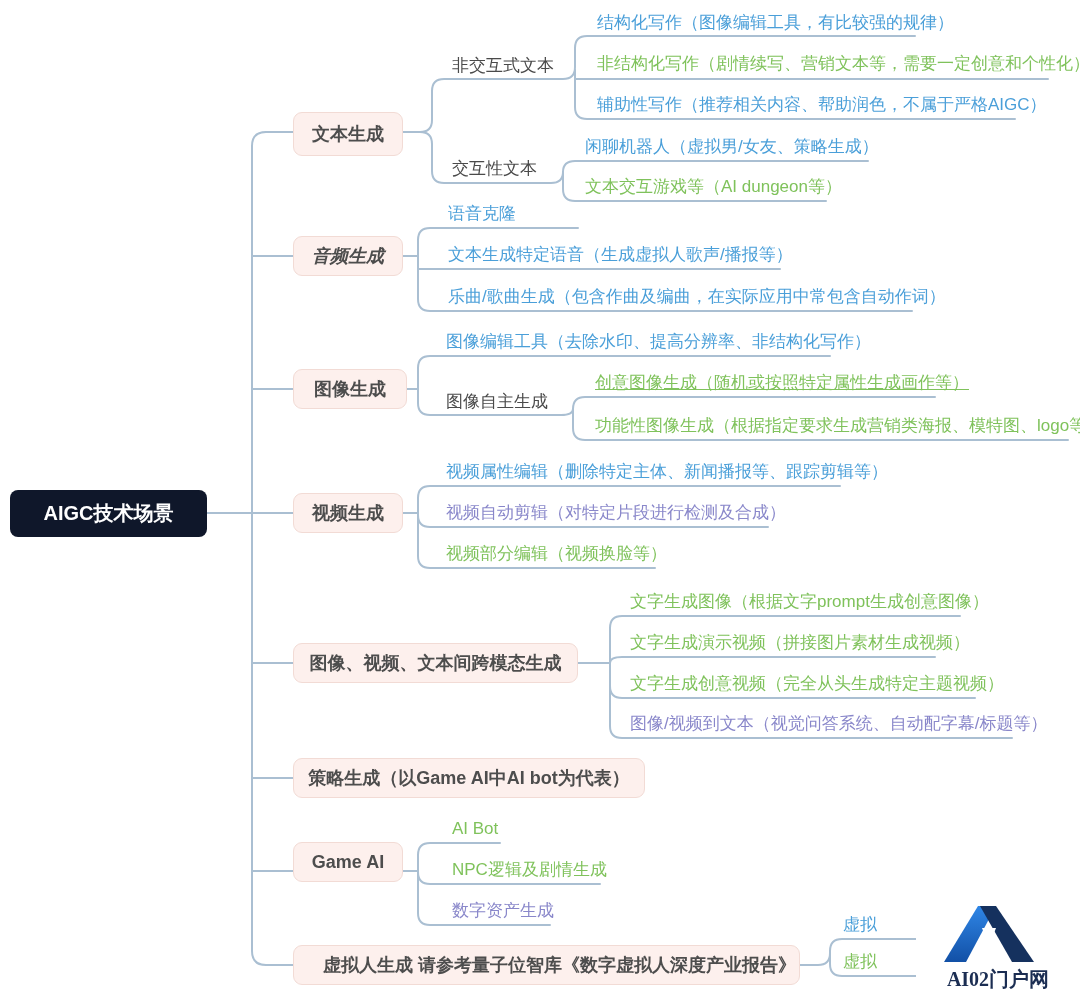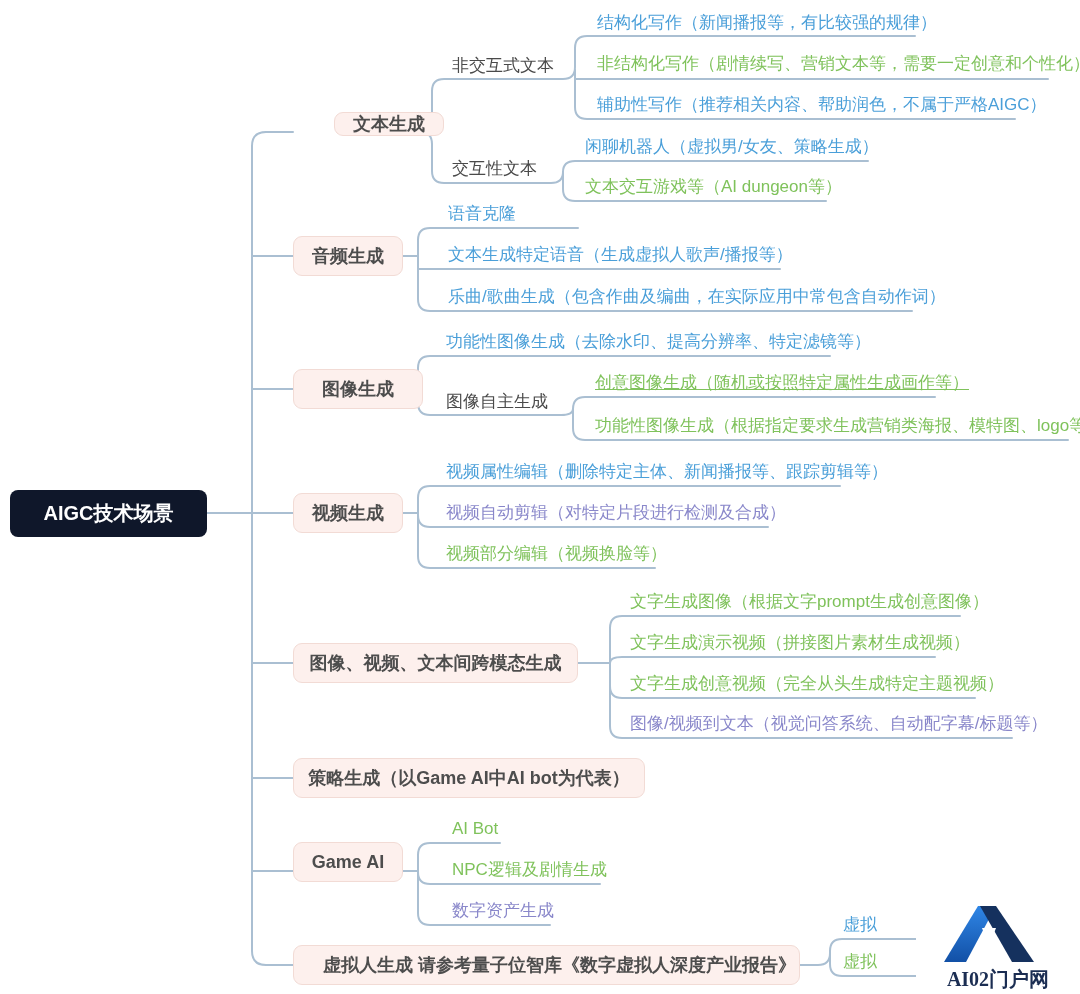--- a/index.html
+++ b/index.html
@@ -79,42 +79,42 @@
       <path d="M 418 871 V 872 Q 418 884 430 884 H 600"></path>
       <path d="M 418 872 V 913 Q 418 925 430 925 H 550"></path>
 
       <path d="M 800 965 H 818 Q 830 965 830 953 V 951 Q 830 939 842 939 H 948"></path>
       <path d="M 830 953 V 964 Q 830 976 842 976 H 948"></path>
     </g>
   </svg>
 
   <div class="root" style="left:10px;top:490px;width:197px;height:47px;">AIGC技术场景</div>
 
-  <div class="bbox" style="left:293px;top:112px;width:110px;height:24px;margin-left:41px;">文本生成</div>
-  <div class="bbox" style="left:293px;top:236px;width:110px;height:40px;">音频生成</div>
-  <div class="bbox" style="left:293px;top:369px;width:130px;height:40px;">图像生成</div>
+  <div class="bbox" style="left:293px;top:112px;width:110px;height:44px;">文本生成</div>
+  <div class="bbox" style="left:293px;top:236px;width:110px;height:40px;font-style:italic;">音频生成</div>
+  <div class="bbox" style="left:293px;top:369px;width:114px;height:40px;">图像生成</div>
   <div class="bbox" style="left:293px;top:493px;width:110px;height:40px;">视频生成</div>
   <div class="bbox" style="left:293px;top:643px;width:285px;height:40px;">图像、视频、文本间跨模态生成</div>
   <div class="bbox" style="left:293px;top:758px;width:352px;height:40px;">策略生成（以Game AI中AI bot为代表）</div>
   <div class="bbox" style="left:293px;top:842px;width:110px;height:40px;">Game AI</div>
   <div class="bbox" style="left:293px;top:945px;width:507px;height:40px;padding-left:26px;">虚拟人生成 请参考量子位智库《数字虚拟人深度产业报告》</div>
 
   <div class="sublabel" style="left:452px;top:54px;">非交互式文本</div>
-  <div class="leaf c-blue" style="left:597px;top:11px;">结构化写作（新闻播报等，有比较强的规律）</div>
+  <div class="leaf c-blue" style="left:597px;top:11px;">结构化写作（图像编辑工具，有比较强的规律）</div>
   <div class="leaf c-green" style="left:597px;top:52px;">非结构化写作（剧情续写、营销文本等，需要一定创意和个性化）</div>
   <div class="leaf c-blue" style="left:597px;top:93px;">辅助性写作（推荐相关内容、帮助润色，不属于严格AIGC）</div>
   <div class="sublabel" style="left:452px;top:157px;">交互性文本</div>
   <div class="leaf c-blue" style="left:585px;top:135px;">闲聊机器人（虚拟男/女友、策略生成）</div>
   <div class="leaf c-green" style="left:585px;top:175px;">文本交互游戏等（AI dungeon等）</div>
 
   <div class="leaf c-blue" style="left:448px;top:202px;">语音克隆</div>
   <div class="leaf c-blue" style="left:448px;top:243px;">文本生成特定语音（生成虚拟人歌声/播报等）</div>
   <div class="leaf c-blue" style="left:448px;top:285px;">乐曲/歌曲生成（包含作曲及编曲，在实际应用中常包含自动作词）</div>
 
-  <div class="leaf c-blue" style="left:446px;top:330px;">功能性图像生成（去除水印、提高分辨率、特定滤镜等）</div>
+  <div class="leaf c-blue" style="left:446px;top:330px;">图像编辑工具（去除水印、提高分辨率、非结构化写作）</div>
   <div class="sublabel" style="left:446px;top:390px;">图像自主生成</div>
   <div class="leaf c-green" style="left:595px;top:371px;text-decoration:underline;">创意图像生成（随机或按照特定属性生成画作等）</div>
   <div class="leaf c-green" style="left:595px;top:414px;">功能性图像生成（根据指定要求生成营销类海报、模特图、logo等）</div>
 
   <div class="leaf c-blue" style="left:446px;top:460px;">视频属性编辑（删除特定主体、新闻播报等、跟踪剪辑等）</div>
   <div class="leaf c-purple" style="left:446px;top:501px;">视频自动剪辑（对特定片段进行检测及合成）</div>
   <div class="leaf c-green" style="left:446px;top:542px;">视频部分编辑（视频换脸等）</div>
 
   <div class="leaf c-green" style="left:630px;top:590px;">文字生成图像（根据文字prompt生成创意图像）</div>
   <div class="leaf c-green" style="left:630px;top:631px;">文字生成演示视频（拼接图片素材生成视频）</div>

